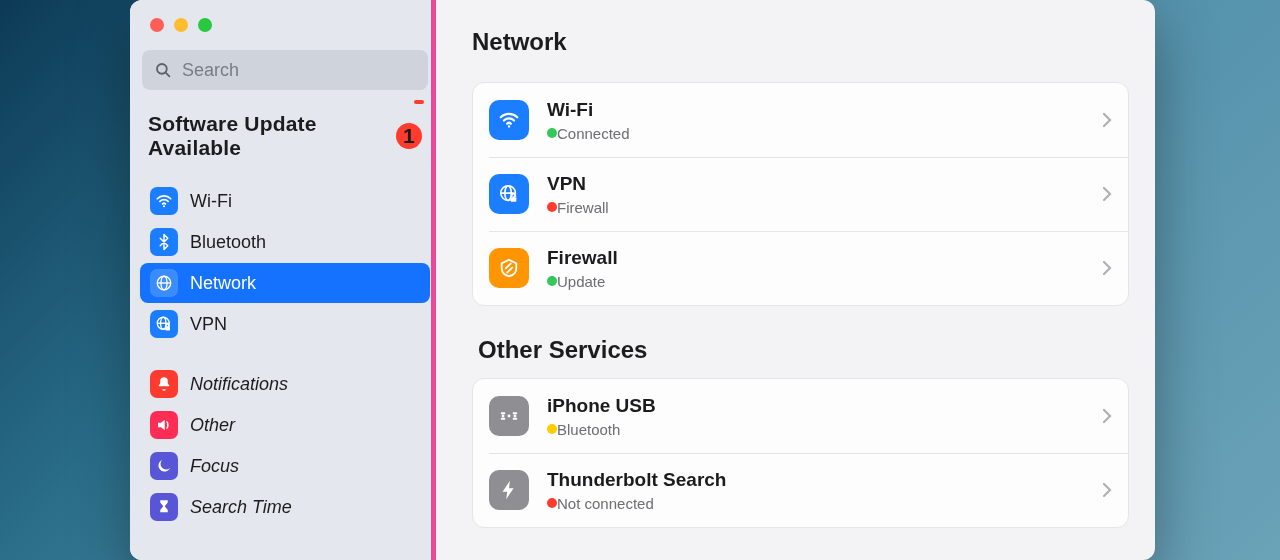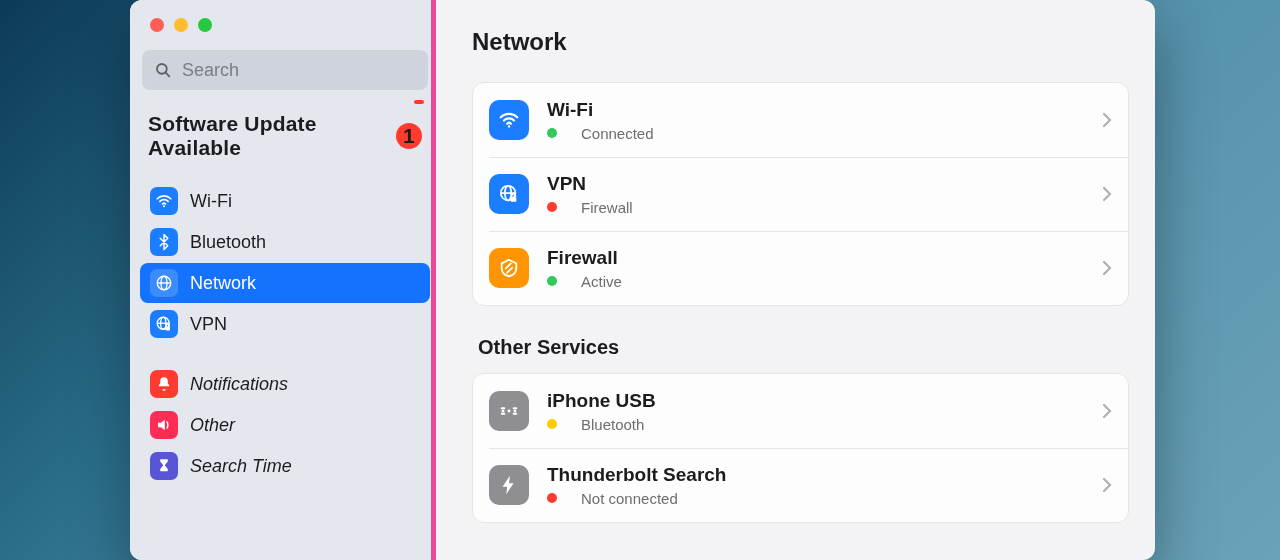--- a/index.html
+++ b/index.html
@@ -140,21 +140,21 @@
   }
   .page-title {
     font-size: 24px;
     font-weight: 700;
     color: #1c1c1e;
     margin-bottom: 26px;
     margin-top: 8px;
   }
 
   .section-title {
-    font-size: 20px;
+    font-size: 24px;
     font-weight: 700;
     color: #1c1c1e;
     margin: 30px 0 14px 6px;
   }
 
   .card {
     background: #fdfdfd;
     border: 1px solid #e5e5e7;
     border-radius: 12px;
     overflow: hidden;
@@ -191,21 +191,21 @@
     font-size: 19px;
     font-weight: 600;
     color: #1c1c1e;
     margin-bottom: 4px;
   }
   .row-sub {
     font-size: 15px;
     color: #6d6d72;
     display: flex;
     align-items: center;
-    gap: 24px;
+    gap: 0;
   }
   .status-dot {
     width: 10px; height: 10px; border-radius: 50%;
     display: inline-block;
   }
   .s-green  { background: #34c759; }
   .s-red    { background: #ff3b30; }
   .s-yellow { background: #ffcc00; }
 
   .chev {
@@ -302,20 +302,28 @@
         <span>Notifications</span>
       </div>
       <div class="nav-item">
         <span class="nav-icon ic-pink">
           <svg viewBox="0 0 24 24" fill="currentColor">
               <path d="M4 9v6h4l5 4V5L8 9H4Z"></path>
               <path d="M16 8c1.5 1 1.5 7 0 8" fill="none" stroke="currentColor" stroke-width="2" stroke-linecap="round"></path>
             </svg>
         </span>
         <span>Other</span>
+      </div>
+      <div class="nav-item">
+        <span class="nav-icon ic-indigo">
+          <svg viewBox="0 0 24 24" fill="currentColor">
+              <path d="M20 14.5A8 8 0 1 1 9.5 4a6.5 6.5 0 0 0 10.5 10.5Z"></path>
+            </svg>
+        </span>
+        <span>Focus</span>
       </div>
       <div class="nav-item">
         <span class="nav-icon ic-indigo">
           <svg viewBox="0 0 24 24" fill="currentColor">
               <path d="M7 3h10v3l-4 5 4 5v3H7v-3l4-5-4-5V3Z"></path>
             </svg>
         </span>
         <span>Search Time</span>
       </div>
     </div>
@@ -374,21 +382,21 @@
           <svg viewBox="0 0 24 24" fill="none" stroke="currentColor" stroke-width="2" stroke-linecap="round" stroke-linejoin="round">
             <path d="M12 3l8 4v5c0 5-3.5 8-8 9-4.5-1-8-4-8-9V7l8-4Z"></path>
             <path d="M8.5 12.5 14 7"></path>
               <path d="M10 17l5.5-5.5"></path>
           </svg>
         </span>
         <div class="row-body">
           <div class="row-title">Firewall</div>
           <div class="row-sub">
             <span class="status-dot s-green"></span>
-            <span>Active</span>
+            <span>Update</span>
           </div>
         </div>
         <svg class="chev" viewBox="0 0 10 16" fill="none" stroke="currentColor" stroke-width="2.2" stroke-linecap="round">
             <path d="M2 2l6 6-6 6"></path>
           </svg>
       </div>
 
     </div>
 
     <h2 class="section-title">Other Services</h2>

